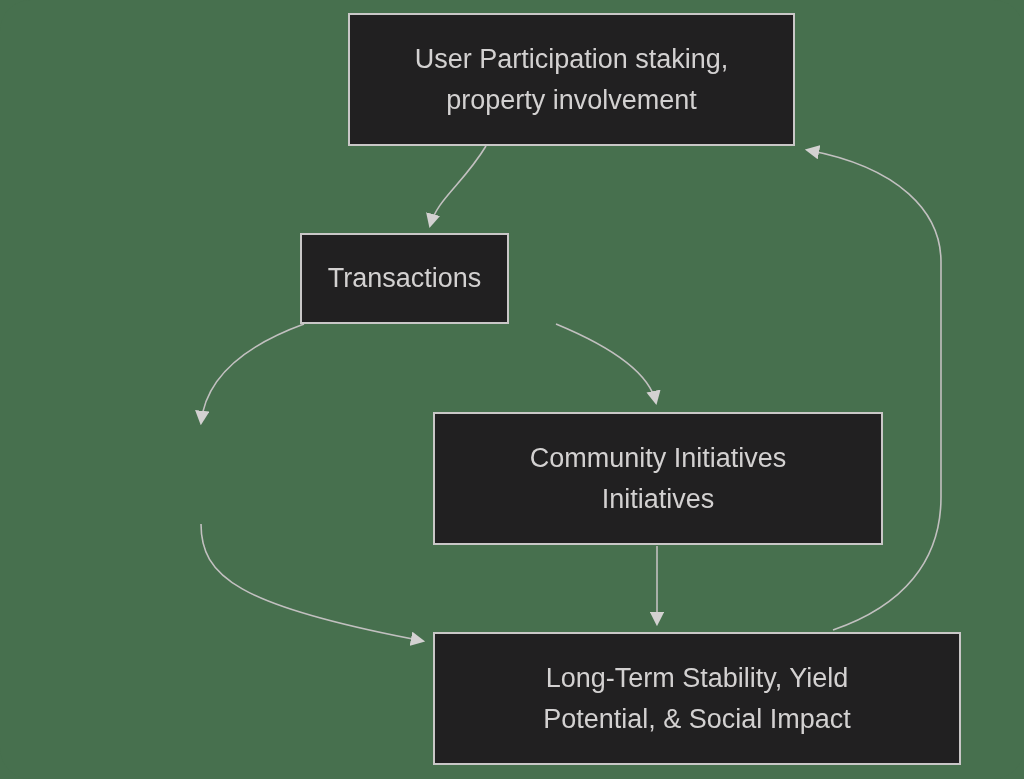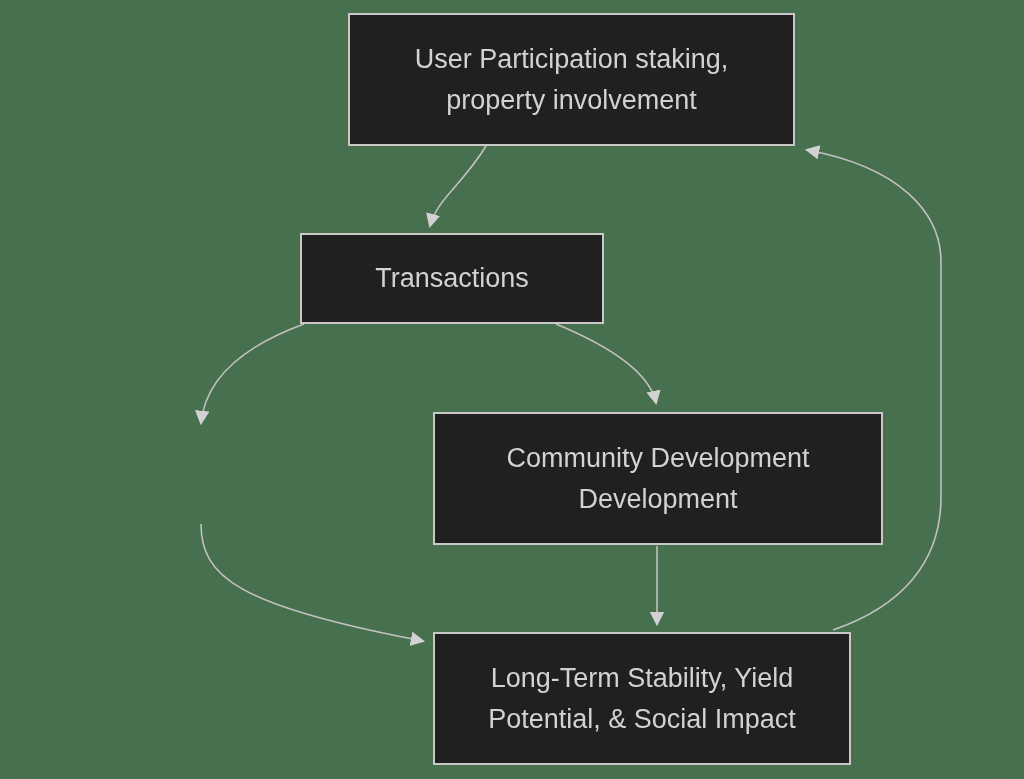--- a/index.html
+++ b/index.html
@@ -48,25 +48,25 @@
     justify-content:center;
     text-align:center;
     font-size:27px;
     line-height:1.5;
   }
   .node .label{
     display:inline-block;
   }
   .node-user-participation{left:348px;top:13px;width:447px;height:133px;}
   .node-user-participation .label{max-width:360px;}
-  .node-transactions{left:300px;top:233px;width:304px;height:91px;}
+  .node-transactions{left:300px;top:233px;width:209px;height:91px;}
   .node-reserve-growth{left:50px;top:432px;width:300px;height:91px;}
   .node-community-development{left:433px;top:412px;width:450px;height:133px;}
   .node-community-development .label{max-width:330px;}
-  .node-long-term{left:433px;top:632px;width:418px;height:133px;}
+  .node-long-term{left:433px;top:632px;width:528px;height:133px;}
   .node-long-term .label{max-width:370px;}
 </style>
 </head>
 <body>
 
 <div class="canvas">
 
   <svg class="edges" viewBox="0 0 1024 779" xmlns="http://www.w3.org/2000/svg">
     <defs>
       <marker id="arrow" viewBox="0 0 10 10" refX="8.5" refY="5" markerWidth="9" markerHeight="9" orient="auto">
@@ -84,20 +84,20 @@
   <div class="node node-user-participation">
     <span class="label">User Participation staking, property involvement</span>
   </div>
 
   <div class="node node-transactions">
     <span class="label">Transactions</span>
   </div>
 
 
   <div class="node node-community-development">
-    <span class="label">Community Development Development</span>
+    <span class="label">Community Initiatives Initiatives</span>
   </div>
 
   <div class="node node-long-term">
     <span class="label">Long-Term Stability, Yield Potential, &amp; Social Impact</span>
   </div>
 
 </div>
 
 </body></html>

